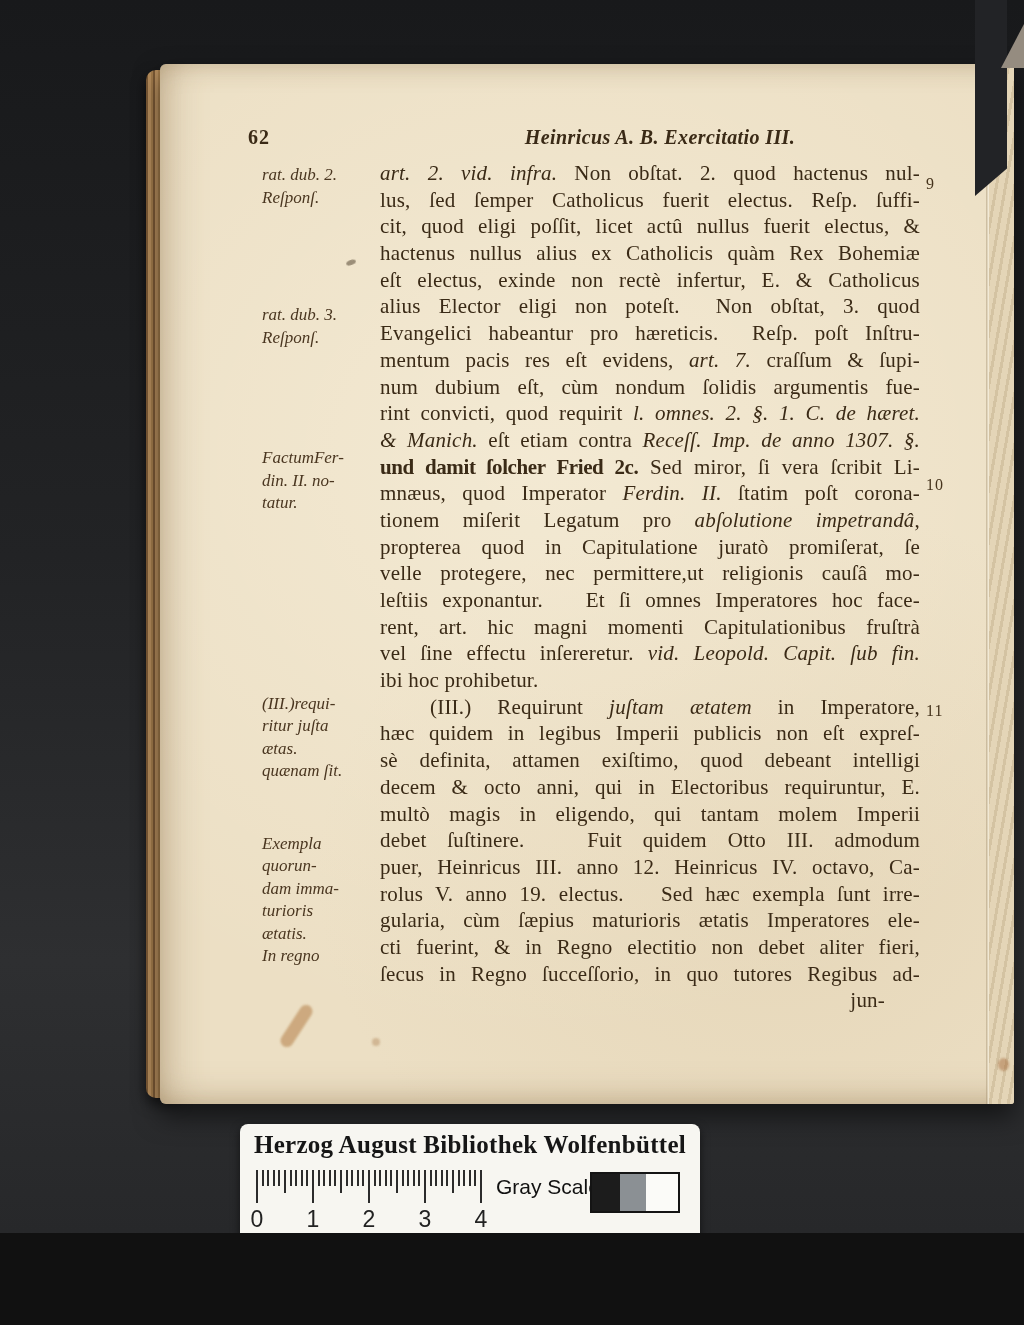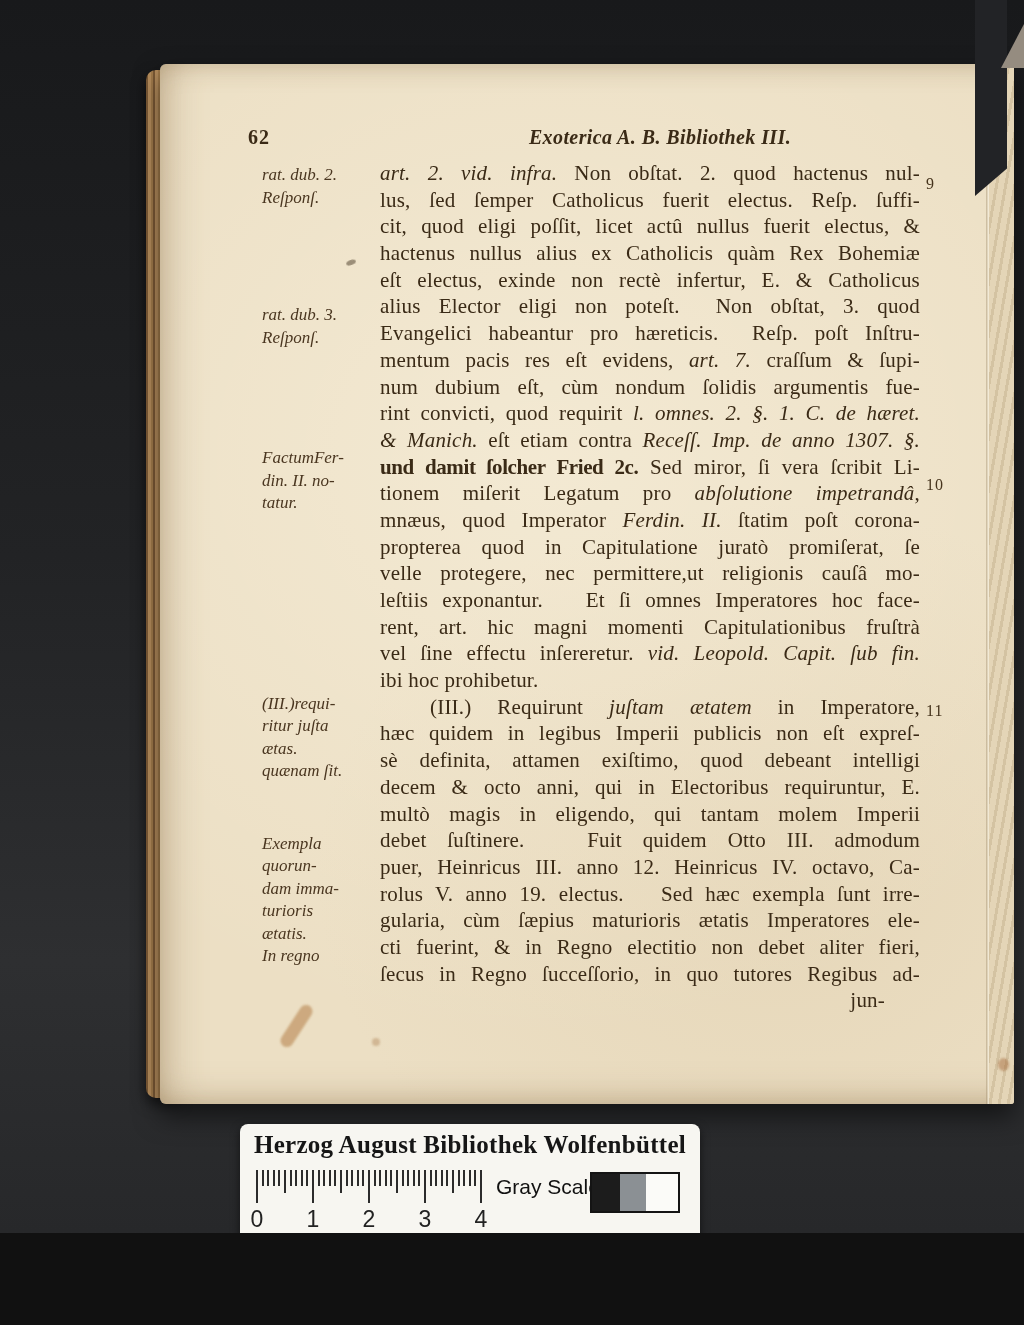--- a/index.html
+++ b/index.html
@@ -123,21 +123,21 @@
 <div class="stage">
 
   <div class="page-stack"></div>
 
   <div class="page">
     <div class="right-sliver"></div>
     <div class="fold-line"></div>
 
     <div class="pagehead">
       <span class="pagenum">62</span>
-      <span class="runhead">Exoterica A. B. Bibliothek III.</span>
+      <span class="runhead">Heinricus A. B. Exercitatio III.</span>
     </div>
 
     <div class="margin-col" id="marginNotes">
         <div class="mnote" style="top: 100.005px;">
           <div>rat. dub. 2.</div>
           <div>Reſponſ.</div>
         </div>
         <div class="mnote" style="top: 240.18px;">
           <div>rat. dub. 3.</div>
           <div>Reſponſ.</div>
@@ -168,22 +168,22 @@
         <div class="bline"><span>cit, quod eligi poſſit, licet actû nullus fuerit electus, &amp;</span></div>
         <div class="bline"><span>hactenus nullus alius ex Catholicis quàm Rex Bohemiæ</span></div>
         <div class="bline"><span>eſt electus, exinde non rectè infertur, E. &amp; Catholicus</span></div>
         <div class="bline"><span>alius Elector eligi non poteſt.&nbsp; Non obſtat, 3. quod</span></div>
         <div class="bline"><span>Evangelici habeantur pro hæreticis.&nbsp; Reſp. poſt Inſtru-</span></div>
         <div class="bline"><span>mentum pacis res eſt evidens, </span><span class="it">art. 7.</span><span> craſſum &amp; ſupi-</span></div>
         <div class="bline"><span>num dubium eſt, cùm nondum ſolidis argumentis fue-</span></div>
         <div class="bline"><span>rint convicti, quod requirit </span><span class="it">l. omnes. 2. §. 1. C. de hæret.</span></div>
         <div class="bline"><span class="it">&amp; Manich.</span><span> eſt etiam contra </span><span class="it">Receſſ. Imp. de anno 1307. §.</span></div>
         <div class="bline"><span class="fr">und damit ſolcher Fried 2c.</span><span> Sed miror, ſi vera ſcribit Li-</span></div>
+        <div class="bline"><span>mnæus, quod Imperator </span><span class="it">Ferdin. II.</span><span> ſtatim poſt corona-</span></div>
         <div class="bline"><span>tionem miſerit Legatum pro </span><span class="it">abſolutione impetrandâ</span><span>,</span></div>
-        <div class="bline"><span>mnæus, quod Imperator </span><span class="it">Ferdin. II.</span><span> ſtatim poſt corona-</span></div>
         <div class="bline"><span>propterea quod in Capitulatione juratò promiſerat, ſe</span></div>
         <div class="bline"><span>velle protegere, nec permittere,ut religionis cauſâ mo-</span></div>
         <div class="bline"><span>leſtiis exponantur.&nbsp;&nbsp; Et ſi omnes Imperatores hoc face-</span></div>
         <div class="bline"><span>rent, art. hic magni momenti Capitulationibus fruſtrà</span></div>
         <div class="bline"><span>vel ſine effectu inſereretur. </span><span class="it">vid. Leopold. Capit. ſub fin.</span></div>
         <div class="bline noj"><span>ibi hoc prohibetur.</span></div>
         <div class="bline ind"><span>(III.) Requirunt </span><span class="it">juſtam ætatem</span><span> in Imperatore,</span></div>
         <div class="bline"><span>hæc quidem in legibus Imperii publicis non eſt expreſ-</span></div>
         <div class="bline"><span>sè definita, attamen exiſtimo, quod debeant intelligi</span></div>
         <div class="bline"><span>decem &amp; octo anni, qui in Electoribus requiruntur, E.</span></div>

